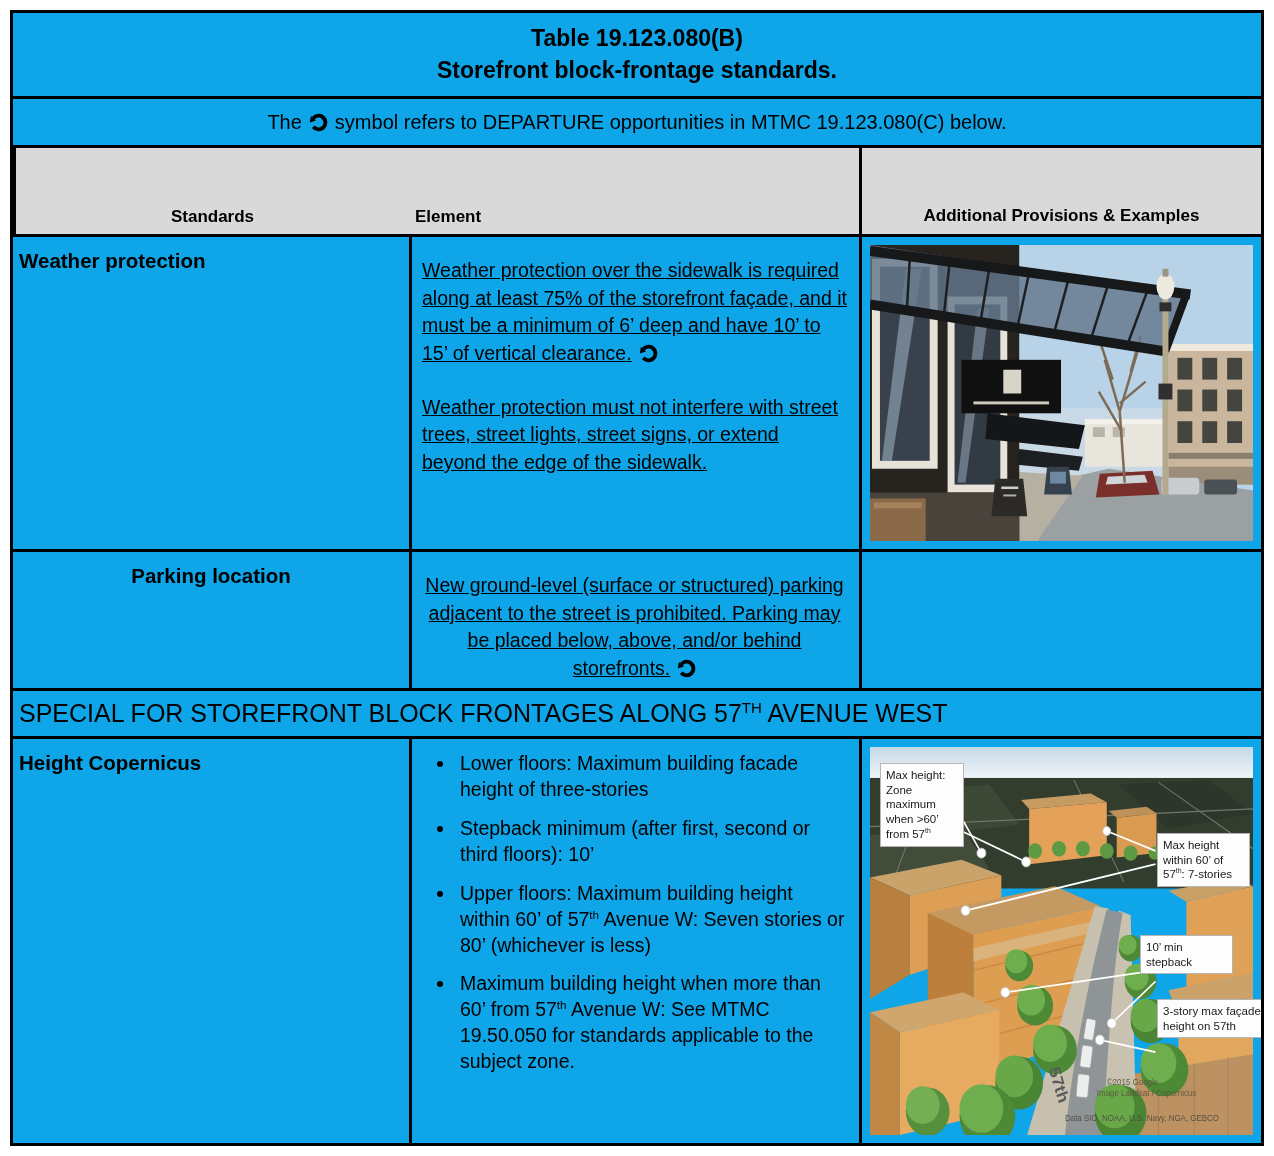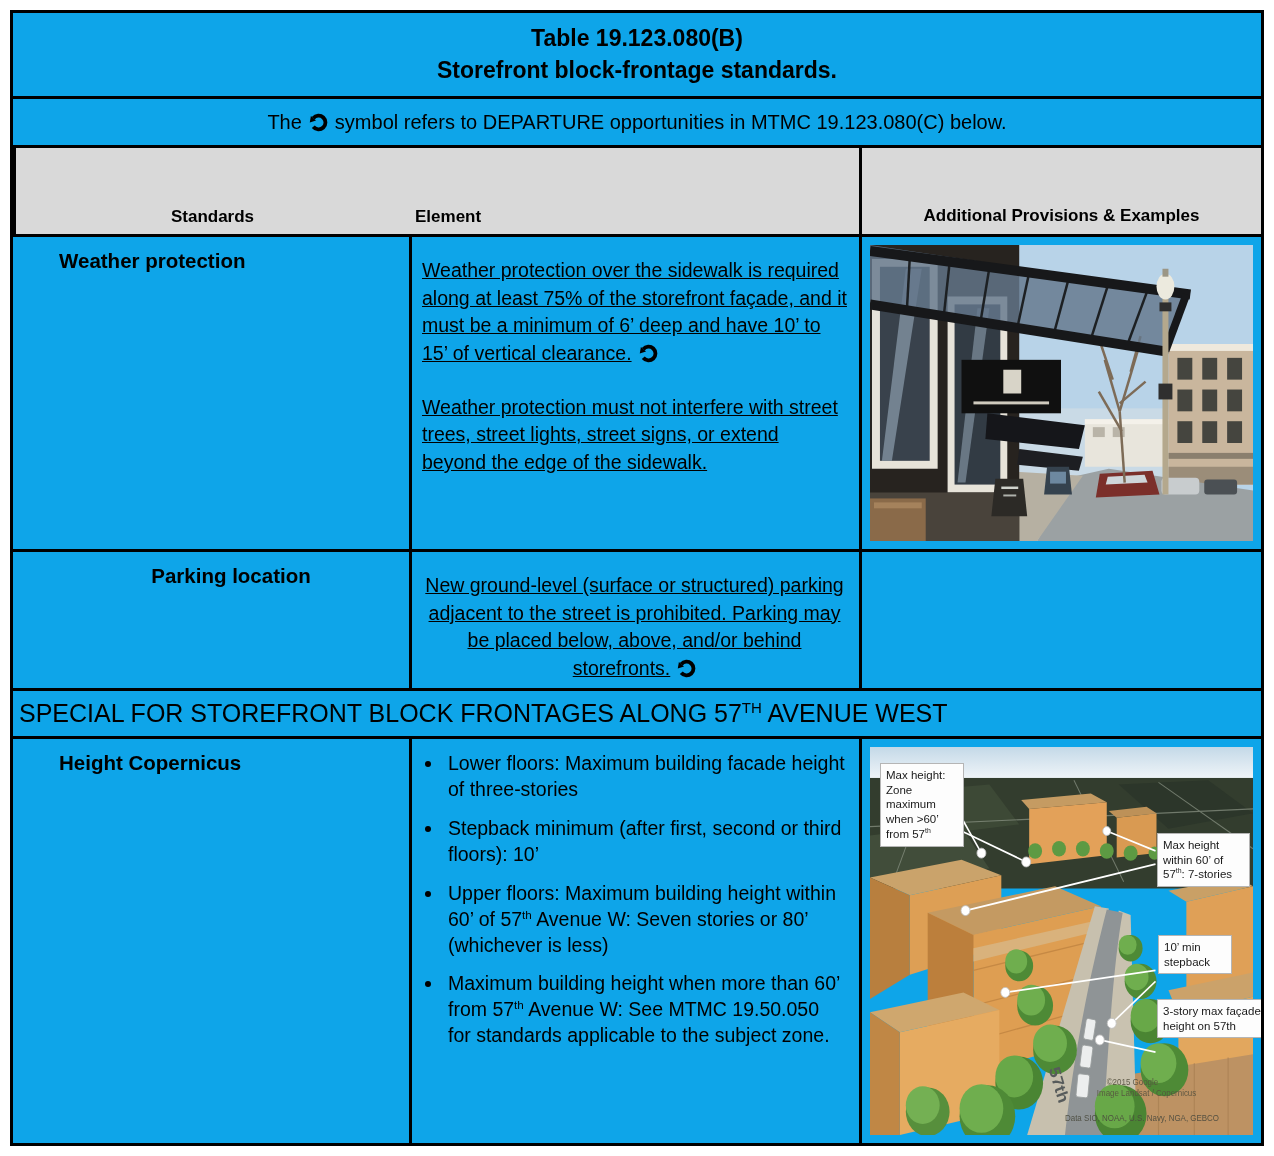--- a/index.html
+++ b/index.html
@@ -27,44 +27,44 @@
   .row-header .cell { display: flex; align-items: flex-end; padding-bottom: 7px;
     font-size: 17px; font-weight: bold; }
   .row-header .c1 { padding-left: 6px; }
   .row-header .c2 { justify-content: center; }
   .row-header .c3 { justify-content: center; text-align: center; padding-left: 46px; padding-right: 46px; line-height: 1.3; }
 
   
   .row-weather { height: 315px; }
   .row-parking { height: 139px; text-align: center; }
   .row-steps   { flex: 1; }
-  .el-cell { padding: 12px 6px 0 6px; font-weight: bold; font-size: 20.5px; margin-left: 40px; }
+  .el-cell { padding: 12px 6px 0 6px; font-weight: bold; font-size: 20.5px; }
   .std-cell { padding: 20px 12px 0 10px; font-size: 19.5px; line-height: 1.42; text-decoration: underline; }
   .std-cell p { margin-bottom: 26px; }
   .std-cell .dep-icon { margin-left: 7px; }
 
   
   .row-special { height: 48px; display: flex; align-items: center; padding-left: 6px; font-size: 25px; }
 
   
-  .bullets { list-style: disc outside; margin: 12px 14px 0 0; padding-left: 32px; }
+  .bullets { list-style: disc outside; margin: 12px 14px 0 0; padding-left: 44px; }
   .bullets li { font-size: 19.5px; line-height: 1.33; margin-bottom: 13px; padding-left: 4px; }
 
   sup { font-size: 60%; line-height: 0; }
 
   
   .img-wrap { position: absolute; left: 8px; top: 8px; right: 8px; bottom: 8px; }
   .img-wrap svg { width: 100%; height: 100%; display: block; }
 
   
   .callout { position: absolute; background: #fdfdfd; border: 1px solid #b5b5b5;
     padding: 4px 5px; font-size: 11.5px; line-height: 1.28; color: #1a1a1a; }
   .co-a { left: 10px;  top: 16px;  width: 84px; }
   .co-b { left: 287px; top: 86px;  width: 93px; }
-  .co-c { left: 288px; top: 188px; width: 74px; }
+  .co-c { left: 270px; top: 188px; width: 93px; }
   .co-d { left: 287px; top: 252px; width: 112px; }
 </style>
 </head>
 <body>
 
 <div class="doc-table">
 
   <div class="row row-title">
     <div>Table 19.123.080(B)</div>
     <div>Storefront block-frontage standards.</div>

